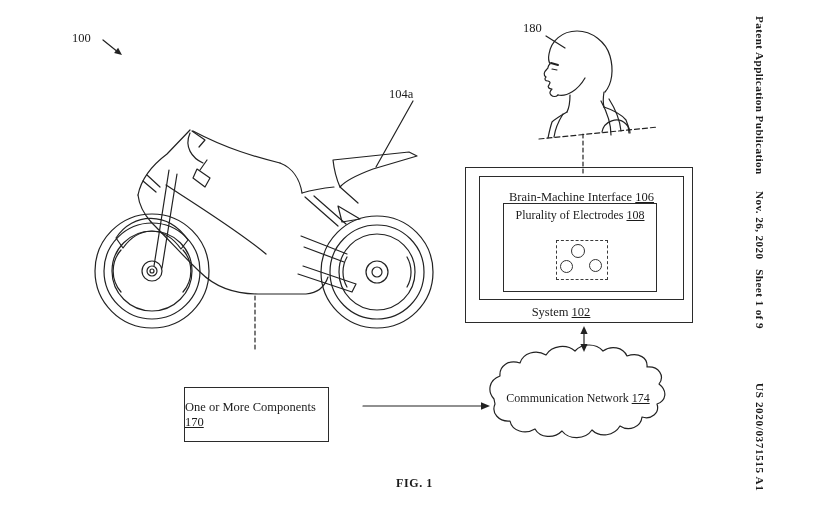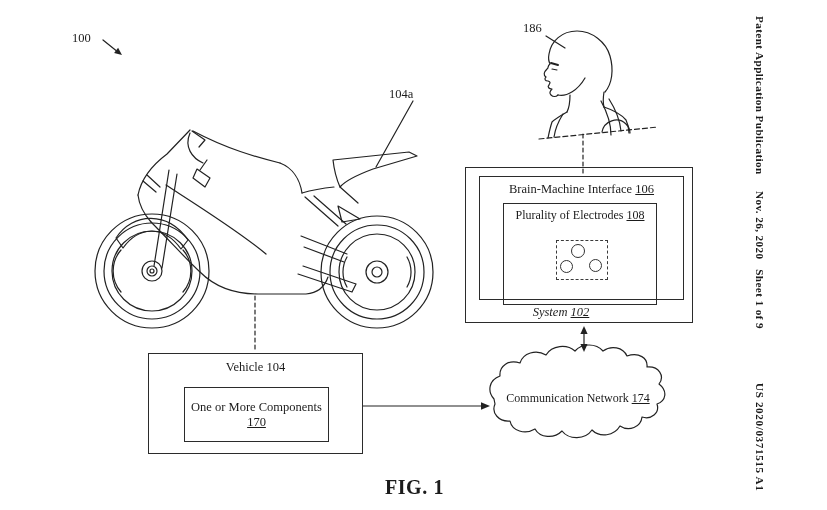--- a/index.html
+++ b/index.html
@@ -10,24 +10,24 @@
   .page svg{position:absolute;left:0;top:0;z-index:1;}
   .txt{position:absolute;z-index:2;}
   .box{position:absolute;z-index:2;border:1.4px solid #2b2b2b;background:transparent;box-sizing:border-box;}
   .lbl{font-size:12.5px;line-height:1.15;}
   .center{text-align:center;}
   .ref{text-decoration:underline;text-underline-offset:1px;}
   .vlabel{
     position:absolute;z-index:2;writing-mode:vertical-rl;text-orientation:mixed;
     font-weight:700;font-size:11.2px;letter-spacing:0.4px;white-space:pre;left:754px;
   }
-  .components-box{display:flex;flex-direction:column;justify-content:center;align-items:center;line-height:1.5;}
+  .components-box{display:flex;flex-direction:column;justify-content:center;line-height:1.5;}
   .cluster{position:absolute;z-index:2;border:1.3px dashed #3a3a3a;background:transparent;box-sizing:border-box;}
   .electrode{position:absolute;border:1.3px solid #333;border-radius:50%;box-sizing:border-box;background:transparent;}
-  .figcap{font-weight:700;font-size:20px;letter-spacing:0.6px;}
+  .figcap{font-weight:700;font-size:12px;letter-spacing:0.6px;}
   .nowrap{white-space:nowrap;}
 </style>
 </head>
 <body>
 
 <div class="page">
 
   <svg width="827" height="510" viewBox="0 0 827 510">
     <g fill="none" stroke="#222" stroke-width="1.2" stroke-linecap="round" stroke-linejoin="round">
 
@@ -142,49 +142,46 @@
       </g>
     </g>
   </svg>
 
   <div class="vlabel" style="top:16px;">Patent Application Publication</div>
   <div class="vlabel" style="top:191px;">Nov. 26, 2020   Sheet 1 of 9</div>
   <div class="vlabel" style="top:383px;letter-spacing:0.6px;">US 2020/0371515 A1</div>
 
   <div class="txt lbl" style="left:72px;top:31px;">100</div>
   <div class="txt lbl" style="left:389px;top:87px;">104a</div>
-  <div class="txt lbl" style="left:523px;top:21px;">186</div>
+  <div class="txt lbl" style="left:523px;top:21px;">180</div>
 
-  <div class="box" style="left:148px;top:353px;width:215px;height:101px;">
-    <div class="center lbl" style="margin-top:6px;">Vehicle 104</div>
-  </div>
   <div class="box components-box" style="left:184px;top:387px;width:145px;height:55px;">
     <span class="lbl nowrap">One or More Components</span>
     <span class="lbl ref">170</span>
   </div>
 
   <div class="box" style="left:465px;top:167px;width:228px;height:156px;"></div>
   <div class="box" style="left:479px;top:176px;width:205px;height:124px;">
-    <div class="center lbl nowrap" style="margin-top:5px;text-align:center;">
+    <div class="center lbl nowrap" style="margin-top:13px;text-align:center;">
       <span>Brain-Machine Interface</span>
       <span class="ref">106</span>
     </div>
   </div>
-  <div class="box" style="left:503px;top:203px;width:154px;height:102px;">
+  <div class="box" style="left:503px;top:203px;width:154px;height:89px;">
     <div class="center nowrap" style="margin-top:4px;font-size:12px;">
       <span>Plurality of Electrodes</span>
       <span class="ref">108</span>
     </div>
   </div>
   <div class="cluster" style="left:556px;top:240px;width:52px;height:40px;">
     <div class="electrode" style="left:14px;top:3px;width:14px;height:14px;"></div>
     <div class="electrode" style="left:3px;top:19px;width:13px;height:13px;"></div>
     <div class="electrode" style="left:32px;top:18px;width:13px;height:13px;"></div>
   </div>
-  <div class="txt center lbl" style="left:465px;top:305px;width:192px;font-style:italic;">
+  <div class="txt center lbl" style="left:465px;top:305px;width:192px;">
     <span>System</span>
     <span class="ref">102</span>
   </div>
 
   <div class="txt center nowrap" style="left:478px;top:391px;width:200px;font-size:12px;">
     <span>Communication Network</span>
     <span class="ref">174</span>
   </div>
 
   <div class="txt center figcap" style="left:357px;top:476px;width:115px;">FIG. 1</div>

